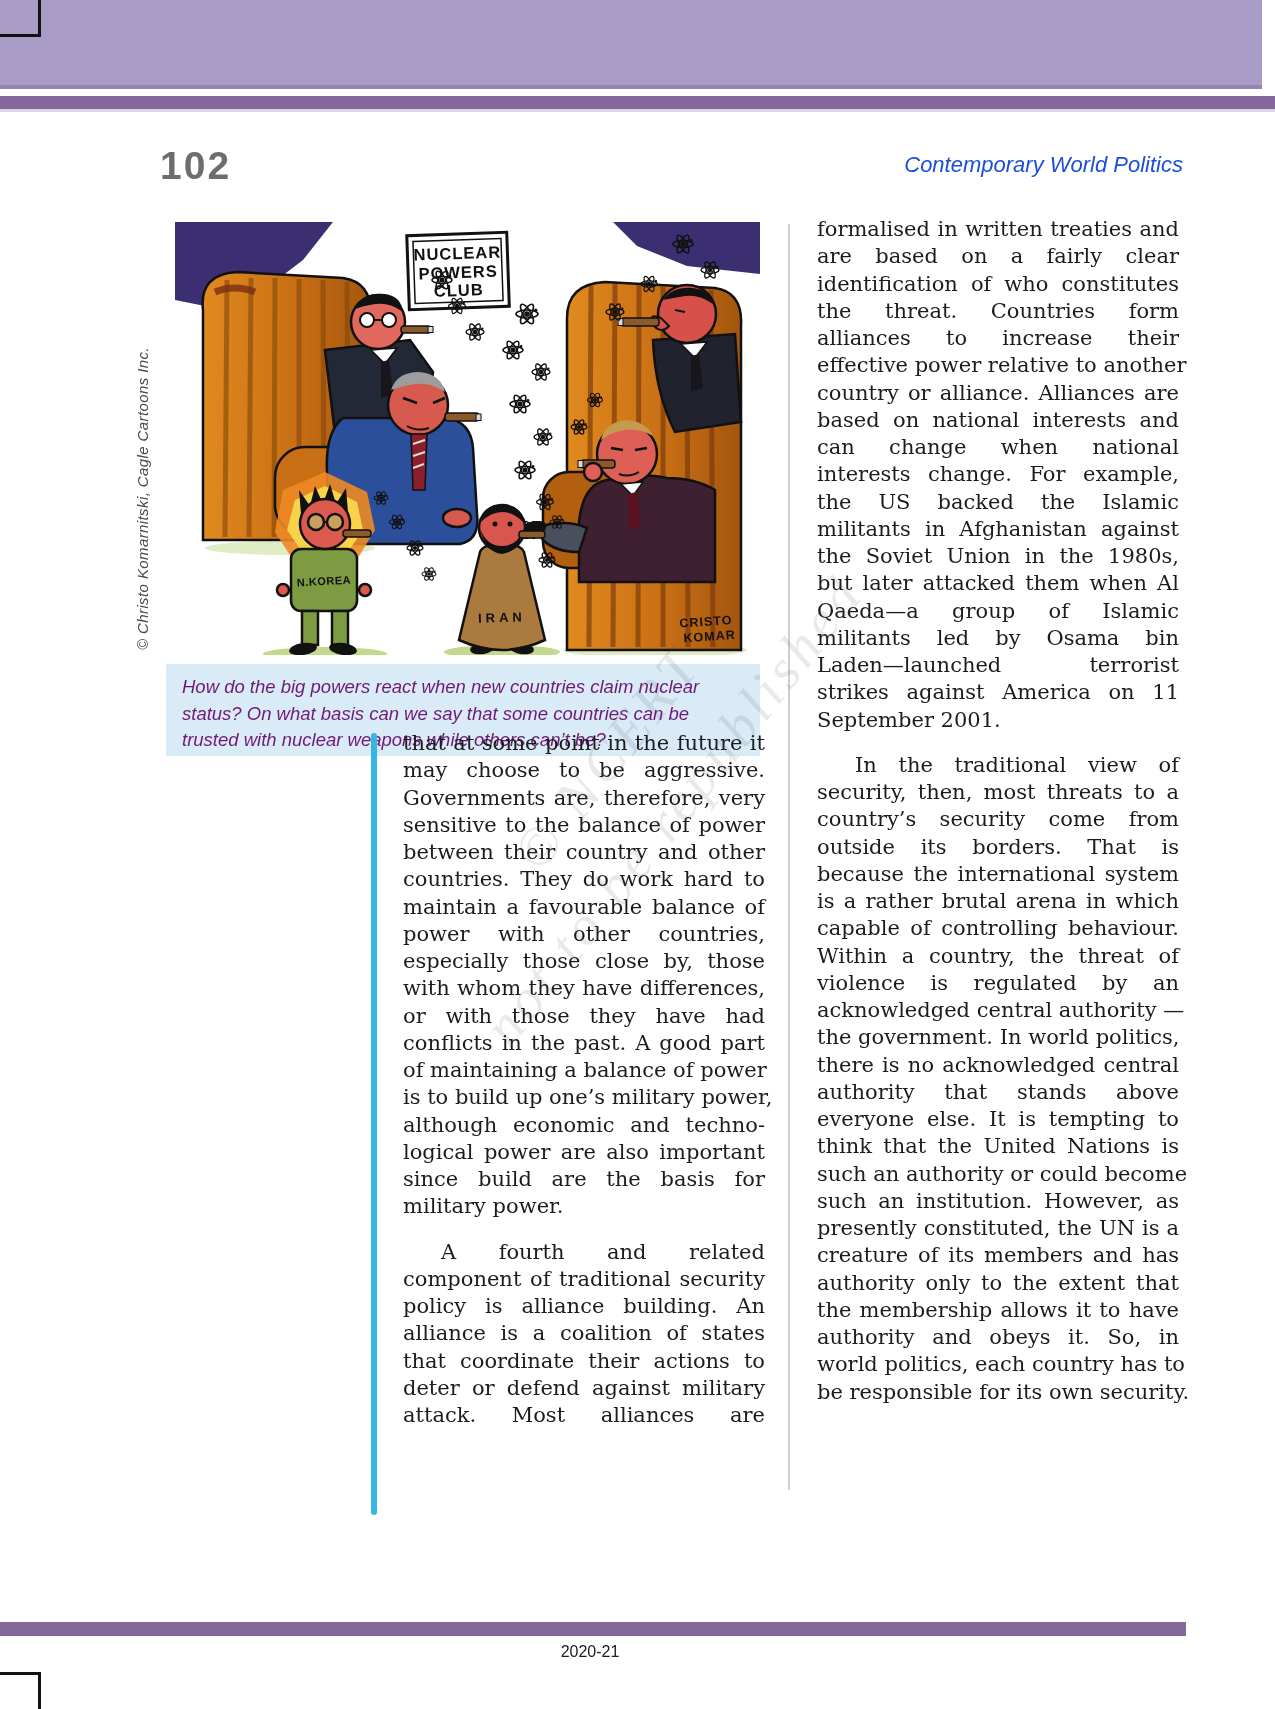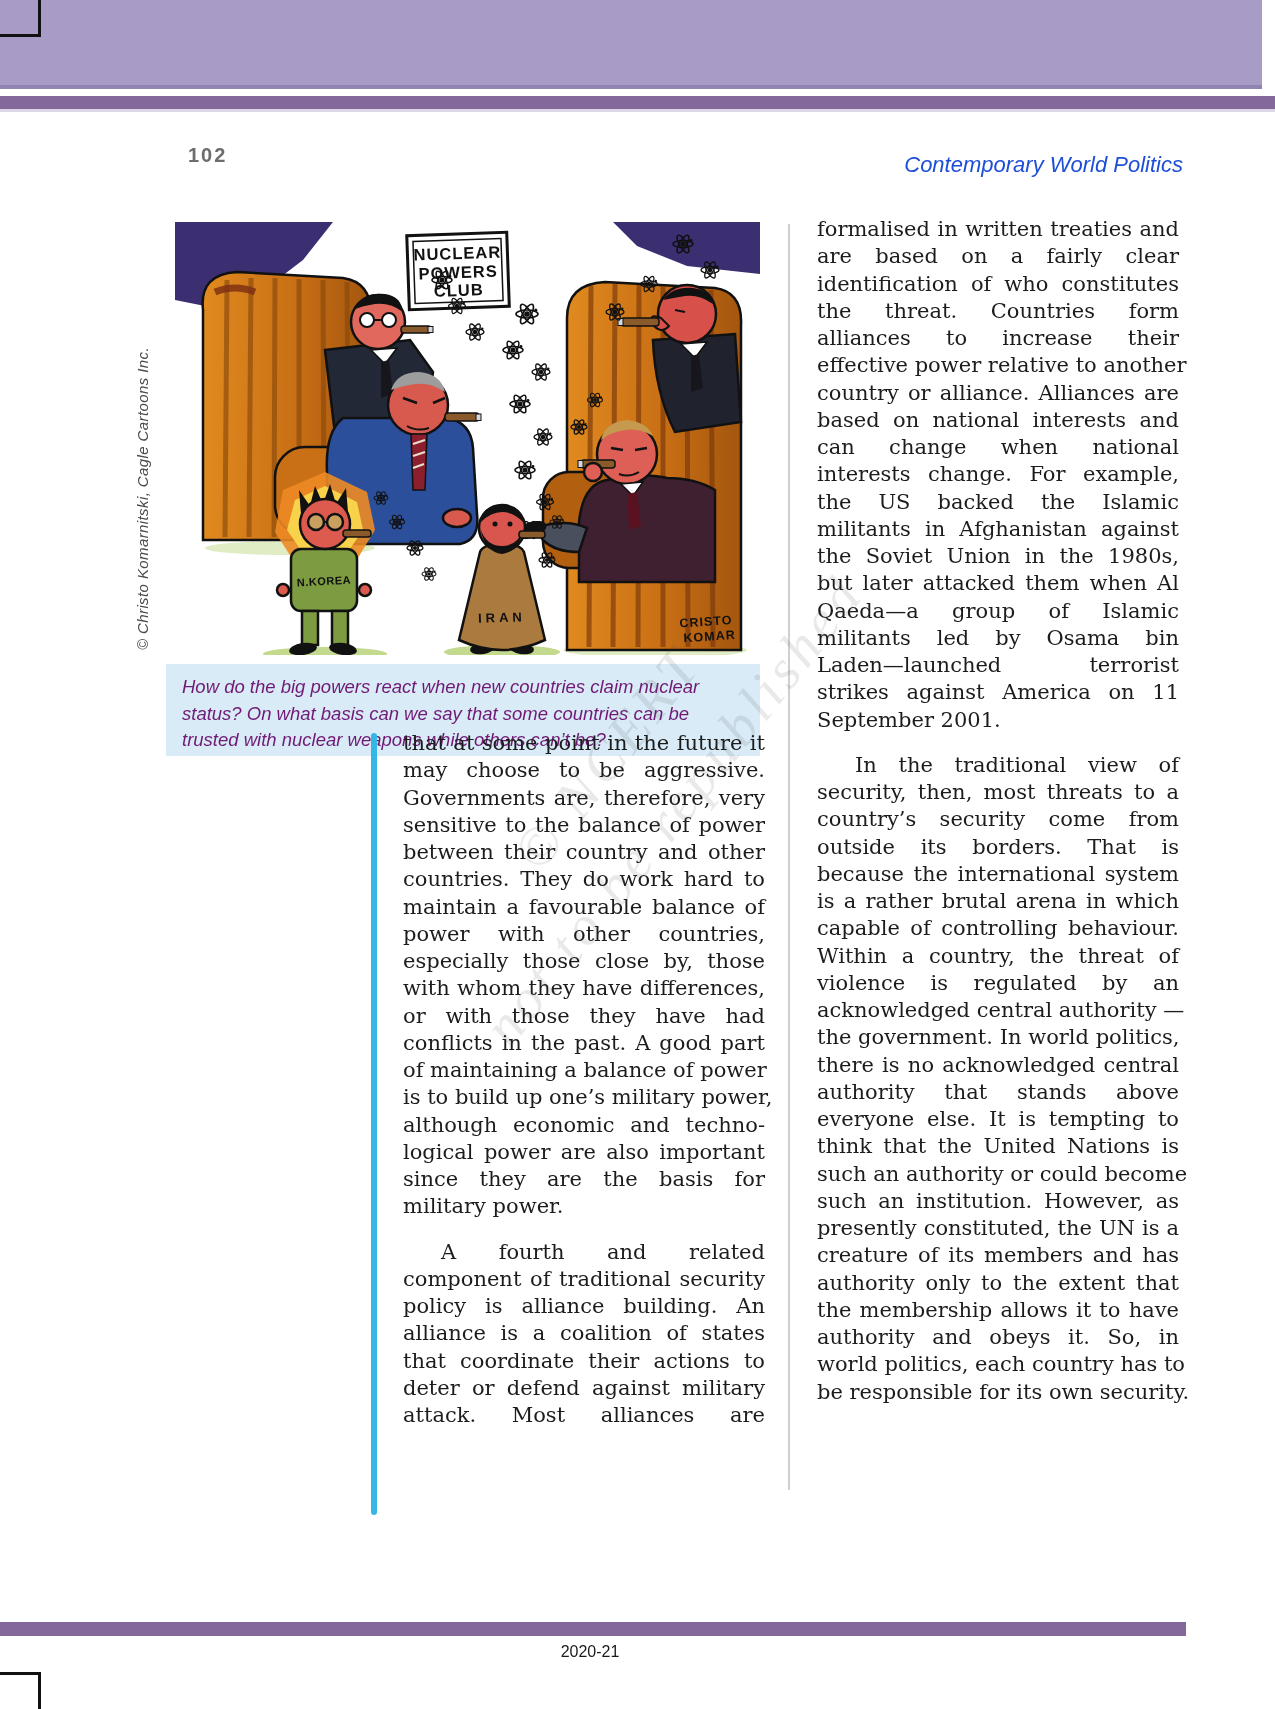--- a/index.html
+++ b/index.html
@@ -11,21 +11,21 @@
             border-bottom:4px solid #9183b2;}
   .accent-stripe{position:absolute;left:0;top:96px;width:1275px;height:13px;background:#84689c;
             border-bottom:3px solid #ddd5e8;}
   .crop-tl{position:absolute;left:0;top:0;width:38px;height:34px;
            border-right:3px solid #111;border-bottom:3px solid #111;}
   .crop-bl{position:absolute;left:0;top:1672px;width:38px;height:37px;
            border-right:3px solid #111;border-top:3px solid #111;}
 
   
   .page-number{position:absolute;left:160px;top:144px;font-family:"Liberation Sans",sans-serif;
-           font-size:20px;font-weight:bold;color:#6d6d6d;letter-spacing:2px;margin-left:28px;}
+           font-size:39px;font-weight:bold;color:#6d6d6d;letter-spacing:2px;}
   .header-title{position:absolute;right:92px;top:152px;font-family:"Liberation Sans",sans-serif;
            font-style:italic;font-size:22px;color:#1d4ed8;}
 
   
   .cartoon-credit{position:absolute;left:134px;top:650px;width:428px;height:20px;
            transform:rotate(-90deg);transform-origin:0 0;
            font-family:"Liberation Sans",sans-serif;font-style:italic;font-size:15px;
            color:#4a4a4a;letter-spacing:.4px;white-space:nowrap;}
   .cartoon-svg{position:absolute;left:175px;top:222px;width:585px;height:433px;}
 
@@ -272,21 +272,21 @@
         <div class="line">maintain a favourable balance of</div>
         <div class="line">power with other countries,</div>
         <div class="line">especially those close by, those</div>
         <div class="line">with whom they have differences,</div>
         <div class="line">or with those they have had</div>
         <div class="line">conflicts in the past.  A good part</div>
         <div class="line">of maintaining a balance of power</div>
         <div class="line">is to build up one’s military power,</div>
         <div class="line">although economic and techno-</div>
         <div class="line">logical power are also important</div>
-        <div class="line">since they are the basis for</div>
+        <div class="line">since build are the basis for</div>
         <div class="line lastline">military power.</div>
       </div>
       <div class="para">
         <div class="line indent">A fourth and related</div>
         <div class="line">component of traditional security</div>
         <div class="line">policy is alliance building. An</div>
         <div class="line">alliance is a coalition of states</div>
         <div class="line">that coordinate their actions to</div>
         <div class="line">deter or defend against military</div>
         <div class="line">attack.  Most alliances are</div>

